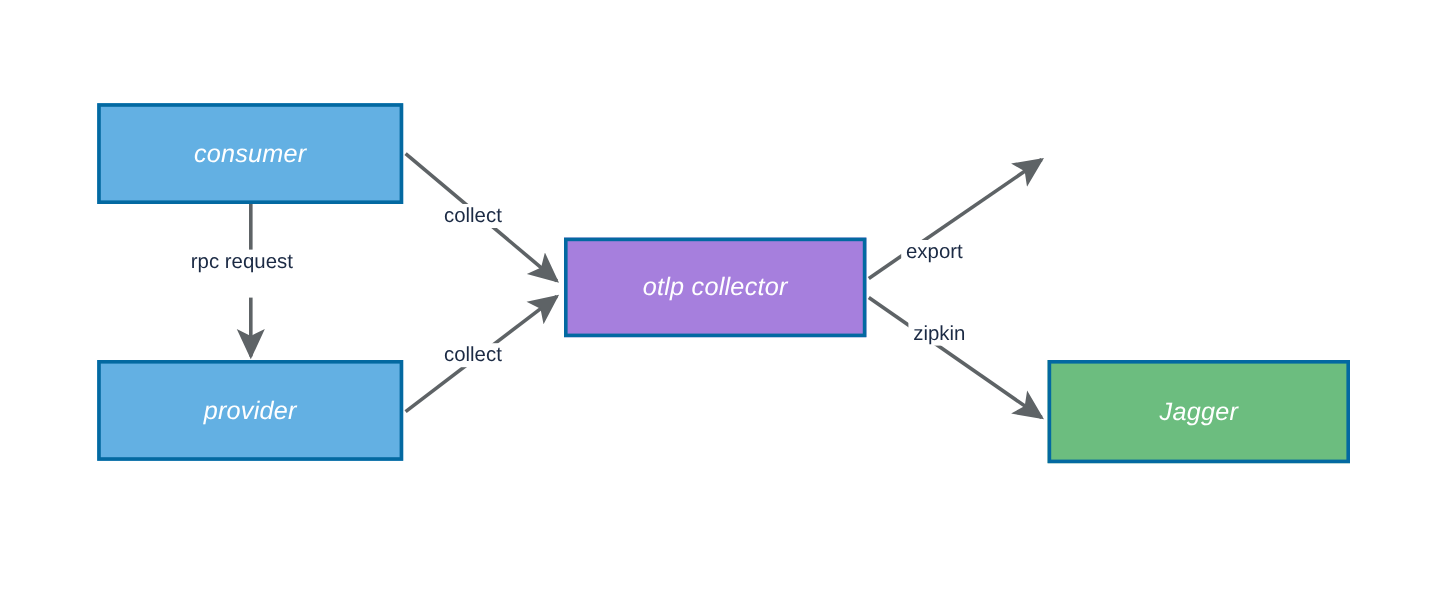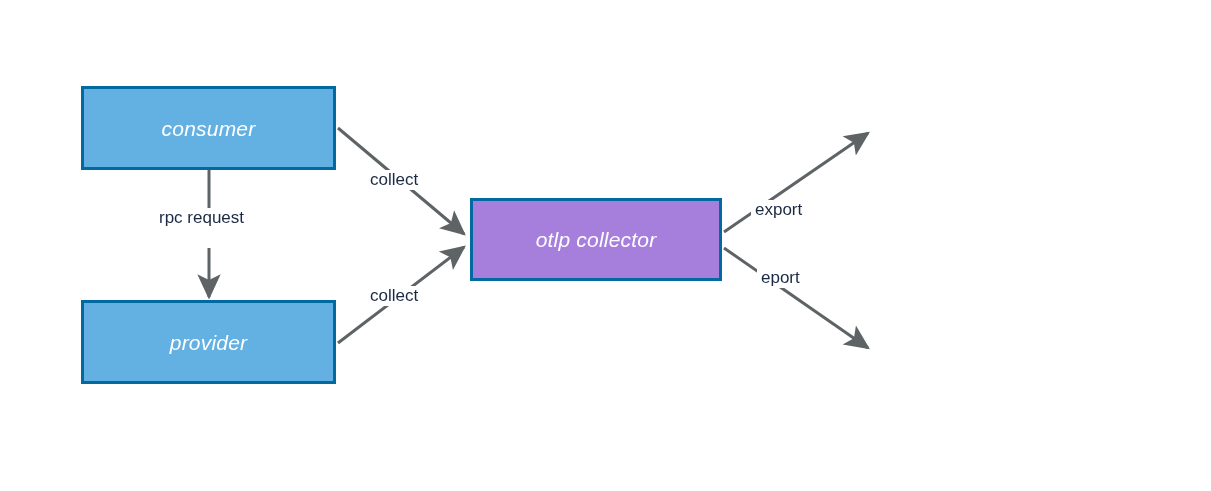--- a/index.html
+++ b/index.html
@@ -94,24 +94,27 @@
 
   <div class="node" style="left:470px; top:198px; width:252px; height:83px; background:#a67fdd;">
     <span class="node-label">otlp collector</span>
   </div>
 
   <div class="node" style="left:81px; top:300px; width:255px; height:84px; background:#63b0e3;">
     <span class="node-label">provider</span>
   </div>
 
 
+  <div class="node" style="left:873px; top:300px; width:252px; height:86px; background:#6cbd7f;">
+    <span class="node-label">Jagger</span>
+  </div>
 
   <div class="edge-label" style="left:155px; top:208px;">rpc request</div>
 
   <div class="edge-label" style="left:366px; top:170px;">collect</div>
 
   <div class="edge-label" style="left:366px; top:286px;">collect</div>
 
   <div class="edge-label" style="left:751px; top:200px;">export</div>
 
-  <div class="edge-label" style="left:757px; top:268px;">eport</div>
+  <div class="edge-label" style="left:757px; top:268px;">zipkin</div>
 
 </div>
 
 </body></html>

